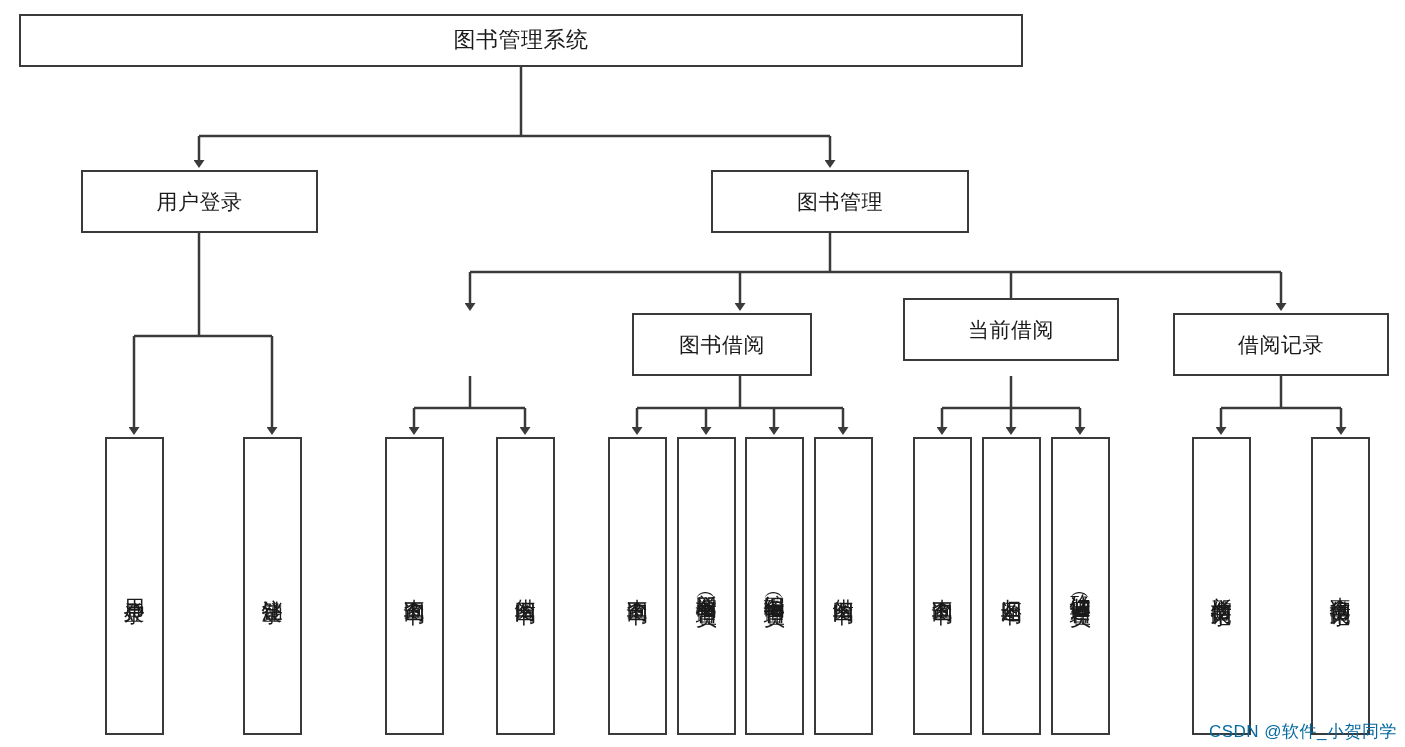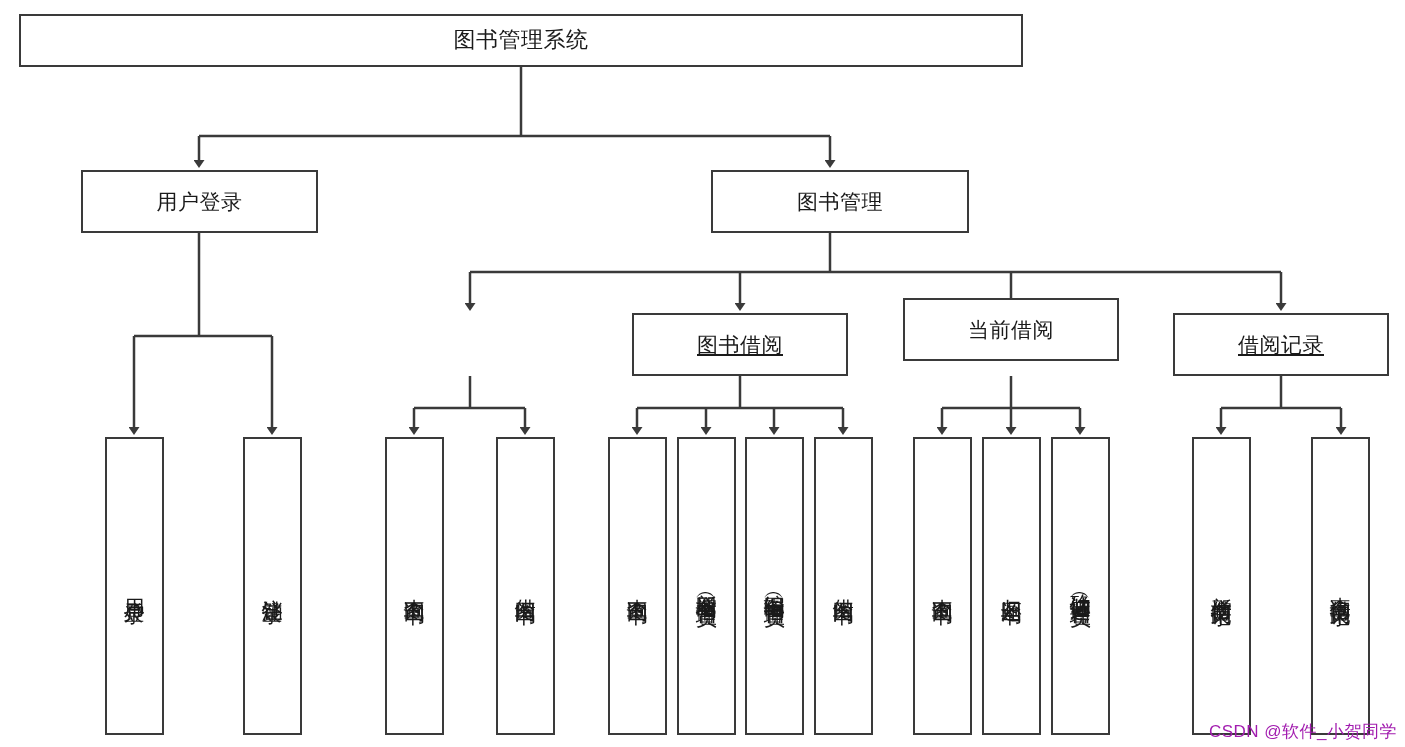--- a/index.html
+++ b/index.html
@@ -51,21 +51,21 @@
     letter-spacing: 2px;
     font-size: 21px;
     max-height: 284px;
   }
   .node.root .node-label { font-size: 22px; }
   .watermark {
     position: absolute;
     right: 8px;
     bottom: 4px;
     font-size: 17px;
-    color: #a21caf;
+    color: #0369a1;
     letter-spacing: 0.5px;
     white-space: nowrap;
     font-family: "Liberation Sans", "DejaVu Sans", sans-serif;
   }
 </style>
 </head>
 <body>
 
 <div id="canvas">
 
@@ -126,27 +126,27 @@
     <span class="node-label">图书管理系统</span>
   </div>
 
   <div class="node" style="left:81px; top:170px; width:237px; height:63px;">
     <span class="node-label">用户登录</span>
   </div>
   <div class="node" style="left:711px; top:170px; width:258px; height:63px;">
     <span class="node-label">图书管理</span>
   </div>
 
-  <div class="node" style="left:632px; top:313px; width:216px; height:63px;text-decoration:underline;">
+  <div class="node" style="left:632px; top:313px; width:180px; height:63px;">
     <span class="node-label">图书借阅</span>
   </div>
   <div class="node" style="left:903px; top:298px; width:216px; height:63px;">
     <span class="node-label">当前借阅</span>
   </div>
-  <div class="node" style="left:1173px; top:313px; width:216px; height:63px;text-decoration:underline;">
+  <div class="node" style="left:1173px; top:313px; width:216px; height:63px;">
     <span class="node-label">借阅记录</span>
   </div>
 
   <div class="node leaf" style="left:105px; top:437px; width:59px; height:298px;">
     <span class="node-label">用户登录</span>
   </div>
   <div class="node leaf" style="left:243px; top:437px; width:59px; height:298px;">
     <span class="node-label">注销登录</span>
   </div>
 

